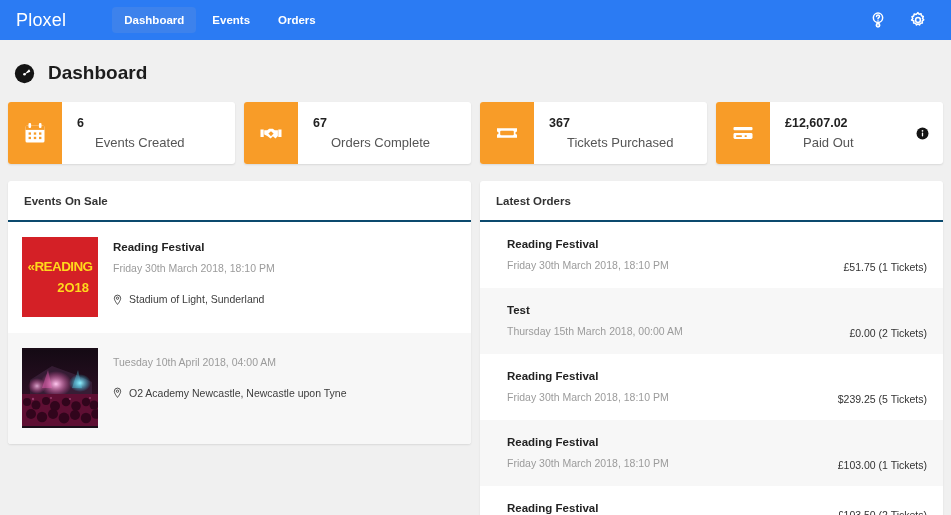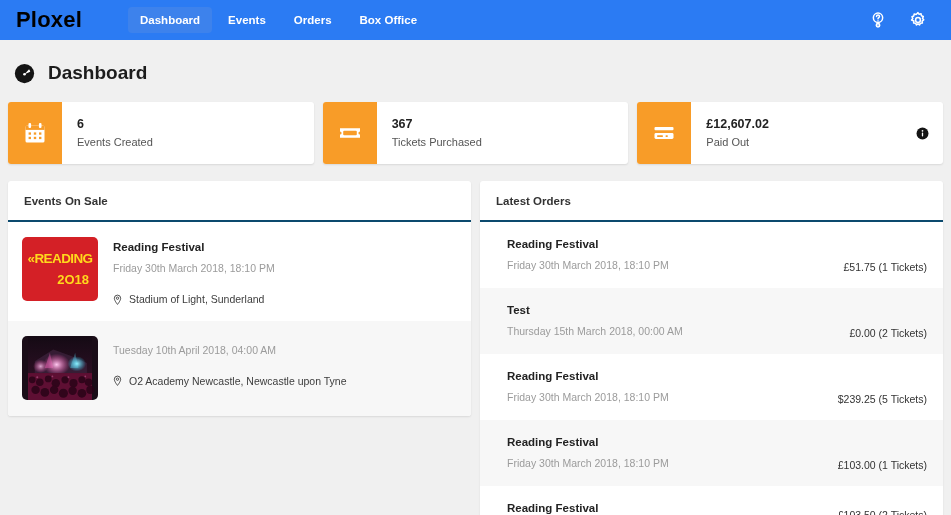--- a/index.html
+++ b/index.html
@@ -13,23 +13,23 @@
   
   .navbar {
     height: 40px;
     background: #2b7bf3;
     display: flex;
     align-items: center;
     padding: 0 14px 0 16px;
     position: relative;
   }
   .brand {
-    color: #000000;
-    font-size: 22px;
-    font-weight: bold;
+    color: #ffffff;
+    font-size: 18px;
+    font-weight: normal;
     letter-spacing: .2px;
     margin-right: 46px;
     white-space: nowrap;
   }
   .nav-links { display: flex; align-items: center; gap: 4px; }
   .nav-link {
     color: #ffffff;
     font-size: 11.5px;
     font-weight: bold;
     padding: 7px 12px;
@@ -83,21 +83,21 @@
   }
   .stat-icon svg { width: 24px; height: 24px; display: block; }
   .stat-body {
     flex: 1;
     display: flex;
     flex-direction: column;
     justify-content: center;
     padding-left: 15px;
   }
   .stat-value { font-size: 12.5px; font-weight: bold; color: #222; line-height: 1.5; }
-  .stat-label { font-size: 11px; color: #555; line-height: 1.5; }
+  .stat-label { font-size: 13px; color: #555; line-height: 1.5; margin-left: 18px; }
   .stat-info {
     display: flex; align-items: center;
     padding-right: 14px;
   }
   .stat-info svg { width: 13px; height: 13px; display: block; cursor: pointer; }
 
   
   .panels {
     display: flex;
     gap: 9px;
@@ -121,22 +121,22 @@
 
   
   .event-row {
     display: flex;
     gap: 15px;
     padding: 15px 16px 16px 14px;
     align-items: flex-start;
   }
   .event-row.alt { background: #f7f7f7; }
   .event-thumb {
-    width: 76px; height: 64px;
-    border-radius: 5px;
+    width: 76px; height: 80px;
+    border-radius: 0;
     flex: 0 0 76px;
     overflow: hidden;
     position: relative;
   }
   .thumb-reading {
     background: #d42026;
     display: flex;
     flex-direction: column;
     align-items: center;
     justify-content: center;
@@ -189,21 +189,20 @@
 </head>
 <body>
 
 <div class="navbar">
   <div class="brand">Ploxel</div>
 
   <div class="nav-links">
     <div class="nav-link active">Dashboard</div>
     <div class="nav-link">Events</div>
     <div class="nav-link">Orders</div>
-    <div class="nav-link">Box Office</div>
   </div>
 
   <div class="nav-right">
     <span>
       <svg class="nav-icon" viewBox="0 0 24 24" fill="none" stroke="#ffffff" stroke-width="2">
         <circle cx="12" cy="9" r="6.2"></circle>
         <path d="M10 7.3c0-1.1.9-1.9 2-1.9s2 .8 2 1.9c0 1.4-2 1.5-2 3" stroke-linecap="round"></path>
         <circle cx="12" cy="13" r=".2"></circle>
         <circle cx="12" cy="19" r="2.3"></circle>
         <circle cx="12" cy="19" r=".2"></circle>
@@ -249,20 +248,36 @@
           </g>
         </svg>
       </span>
     </div>
     <div class="stat-body">
       <div class="stat-value">6</div>
       <div class="stat-label">Events Created</div>
     </div>
   </div>
 
+  <div class="stat-card">
+    <div class="stat-icon">
+      <span>
+        <svg viewBox="0 0 24 24" fill="#ffffff">
+          <path d="M1.5 8.5h3.2v7.6H1.5z" rx="1"></path>
+          <path d="M19.3 8.5h3.2v7.6h-3.2z"></path>
+          <path d="M5.2 9.2h3l2-1.5h3.6l2 1.5h3.1v5.9l-2.4 2.4-2.6-2.2-2.3 2.2-3.3-2.6-3.1-1.4z"></path>
+          <path d="M9.4 12.6l2.6-2.3 2.6 2.3-2.6 2.6z" fill="#f89c28"></path>
+        </svg>
+      </span>
+    </div>
+    <div class="stat-body">
+      <div class="stat-value">67</div>
+      <div class="stat-label">Orders Complete</div>
+    </div>
+  </div>
 
   <div class="stat-card">
     <div class="stat-icon">
       <span>
         <svg viewBox="0 0 24 24" fill="#ffffff">
           <path d="M2 7.3h20v3.1a1.6 1.6 0 0 0 0 3.2v3.1H2v-3.1a1.6 1.6 0 0 0 0-3.2z"></path>
           <rect x="5.2" y="9.7" width="13.6" height="4.6" rx="1" fill="#f89c28"></rect>
         </svg>
       </span>
     </div>

